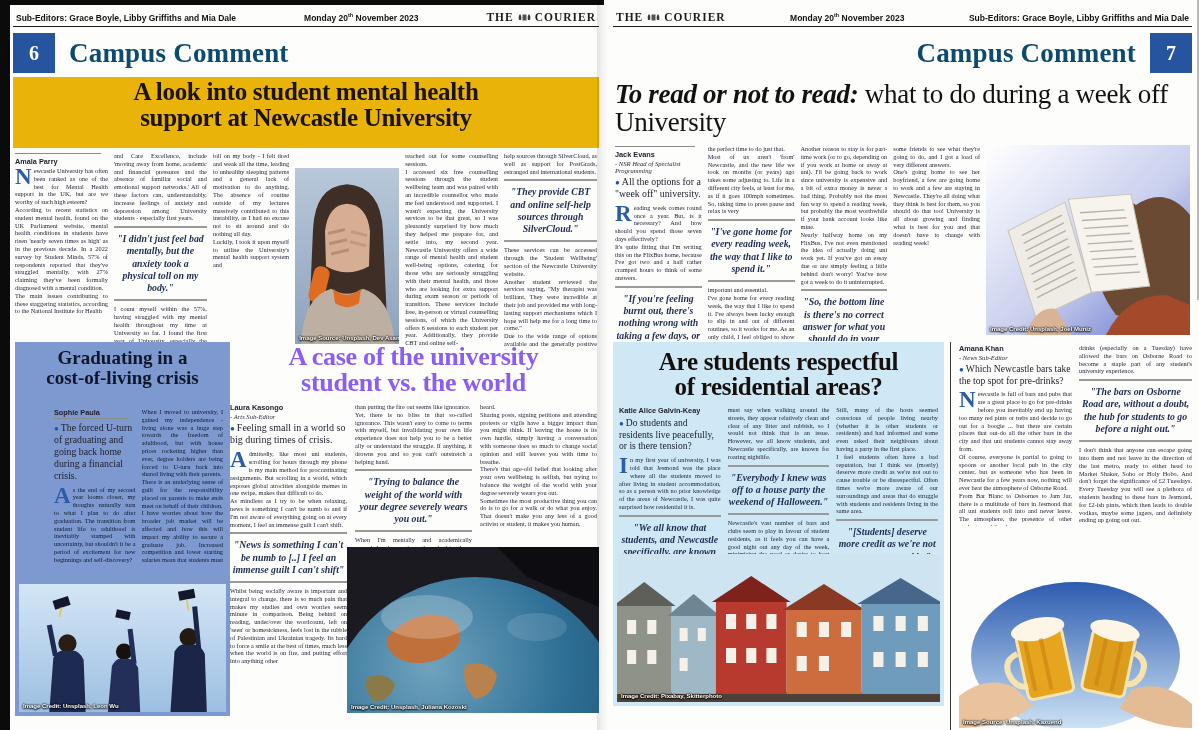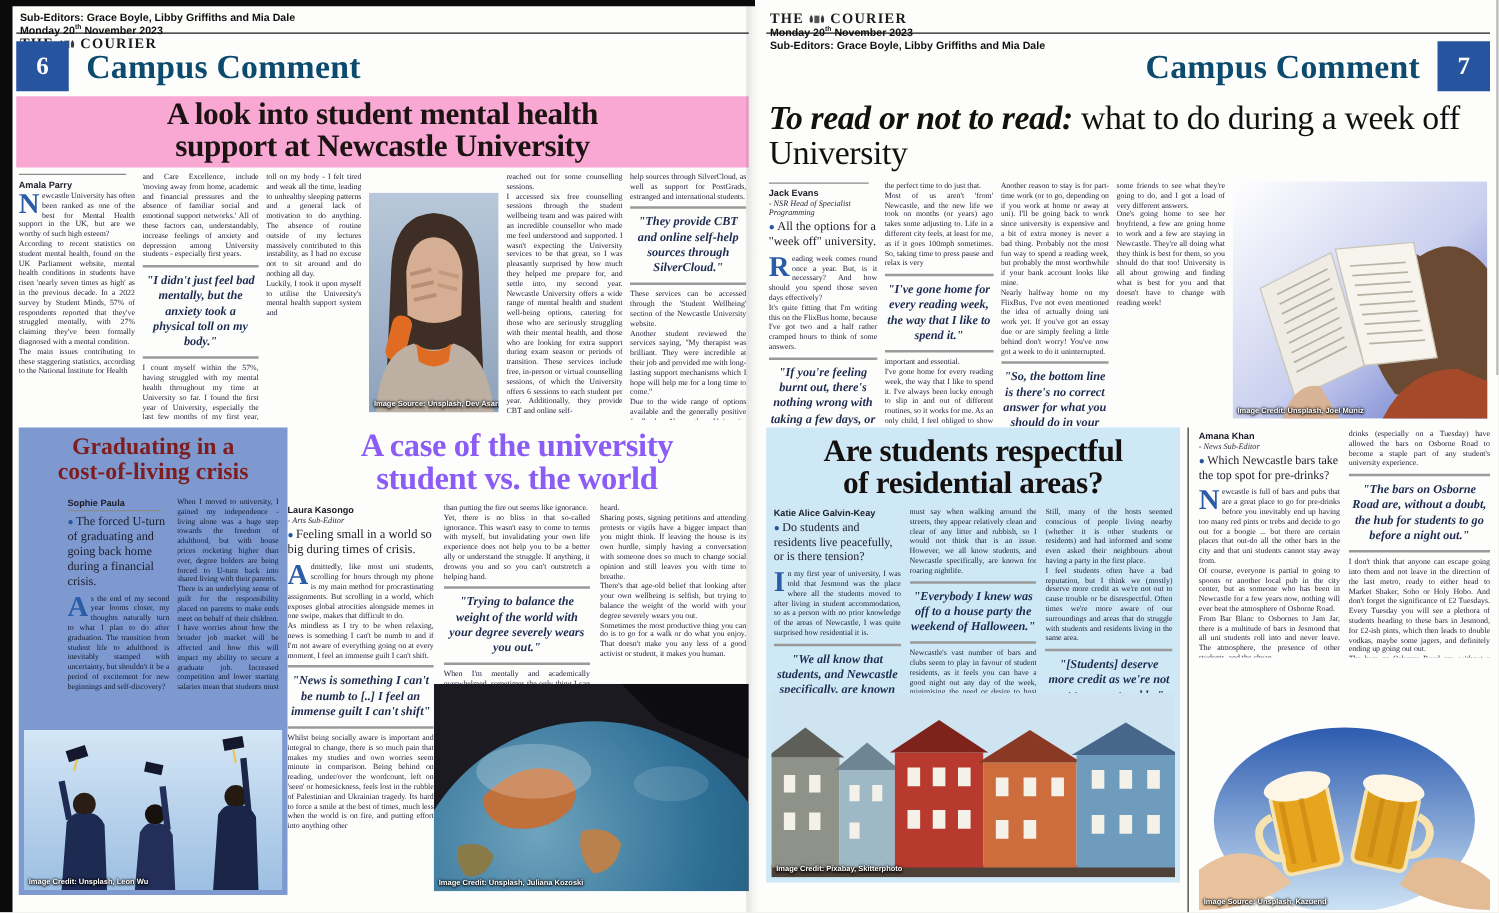--- a/index.html
+++ b/index.html
@@ -8,42 +8,42 @@
   .edge-left{position:absolute;left:0;top:0;width:10px;height:730px;background:#0b0b0b;}
   .edge-top{position:absolute;left:0;top:0;width:604px;height:5px;background:#0b0b0b;}
   .edge-right{position:absolute;right:0;top:0;width:2px;height:300px;background:#b9b9b9;}
   .fold{position:absolute;left:597px;top:5px;width:14px;height:725px;
         background:linear-gradient(90deg,rgba(0,0,0,.10),rgba(0,0,0,.03) 45%,rgba(0,0,0,0) 80%);}
   .page{position:absolute;top:8px;height:716px;}
   .page-l{left:13px;width:586px;}
   .page-r{left:613px;width:579px;}
 
   
-  .pghead{display:flex;justify-content:space-between;align-items:flex-start;
-          border-bottom:1.5px solid #1a1a1a;padding:1px 3px 3px;height:14px;flex-direction:column;}
+  .pghead{display:flex;justify-content:space-between;align-items:flex-end;
+          border-bottom:1.5px solid #1a1a1a;padding:1px 3px 3px;height:14px;}
   .subeds{font-family:"Liberation Sans",sans-serif;font-weight:bold;font-size:8.5px;color:#111;}
   .pdate{font-family:"Liberation Sans",sans-serif;font-weight:bold;font-size:8.5px;color:#111;}
   .pdate sup{font-size:5.5px;}
   .masthead{font-size:11.5px;font-weight:bold;letter-spacing:1px;color:#1c1c1c;display:flex;align-items:center;gap:3px;}
 
   
   .secrow{display:flex;align-items:center;gap:14px;margin:4px 0 2px;height:44px;}
   .secrow.right{justify-content:flex-end;}
   .pagebox{width:42px;height:40px;background:#27549e;color:#fff;font-size:20px;font-weight:bold;
            display:flex;align-items:center;justify-content:center;flex:none;}
   .sectitle{font-size:27px;font-weight:bold;color:#0c4a6e;letter-spacing:.2px;}
 
   
-  .band{background:#f9a8d4;text-align:center;padding:2px 4px 3px;}
+  .band{background:#eab308;text-align:center;padding:2px 4px 17px;}
   h1{margin:0;font-size:25px;line-height:26px;font-weight:bold;color:#1a1311;white-space:pre-line;letter-spacing:-.3px;}
   h1.rhl{text-align:left;background:none;color:#131010;font-size:27px;line-height:28px;padding:3px 2px 5px;}
   h1 .it{font-style:italic;}
   h1 .nrm{font-weight:normal;text-align:right;}
 
-  h2.card-hl{margin:1px 0 10px;font-size:19px;line-height:20px;font-weight:bold;color:#7f1d1d;
+  h2.card-hl{margin:1px 0 20px;font-size:19px;line-height:20px;font-weight:bold;color:#0f172a;
              text-align:center;white-space:pre-line;}
   h2.big-hl{margin:2px 0 7px;font-size:26px;line-height:26px;font-weight:bold;color:#8b5cf6;
             text-align:center;white-space:pre-line;letter-spacing:-.3px;}
   h2.resid-hl{color:#15100e;font-size:25px;line-height:25px;}
   h2.bars-hl{text-align:left;font-size:24px;line-height:25px;letter-spacing:1px;}
 
   
   .artrow{display:flex;gap:6px;padding:4px 2px;overflow:hidden;position:relative;}
   .col{flex:1;overflow:hidden;min-width:0;}
   .bt{font-size:6.3px;line-height:1.24;text-align:justify;color:#23243a;white-space:pre-line;margin:0 0 2px;}

